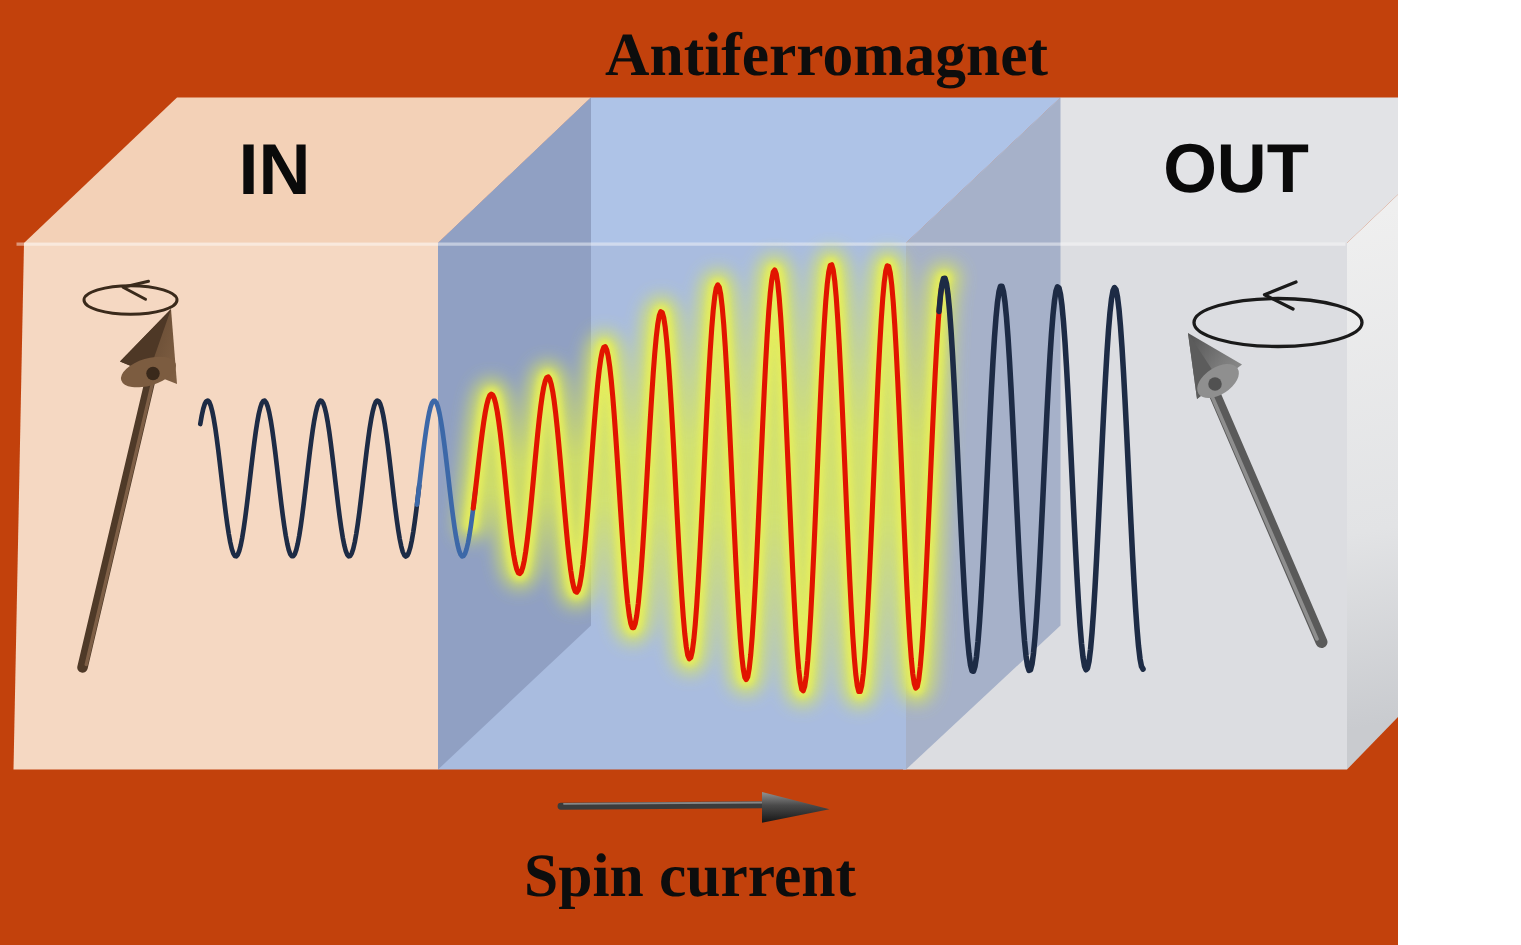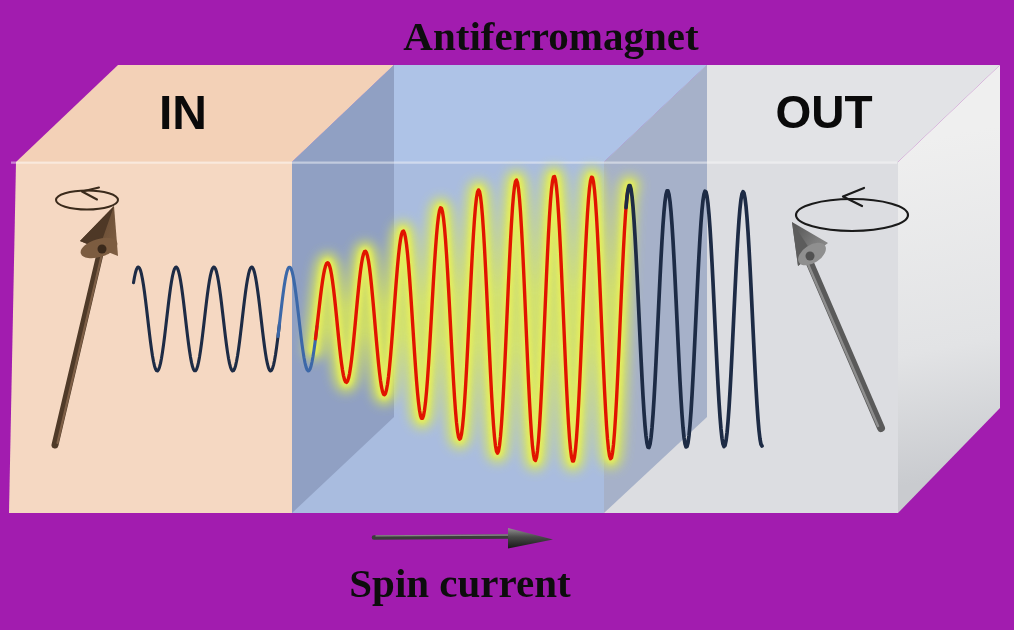--- a/index.html
+++ b/index.html
@@ -1,16 +1,16 @@
 <!DOCTYPE html>
 <html><head>
 <meta charset="utf-8">
 <style>
   html,body{margin:0;padding:0;background:#ffffff;}
-  .stage{position:relative;width:1014px;height:630px;background:#a21caf;overflow:hidden;
+  .stage{position:relative;width:932px;height:630px;background:#c2410c;overflow:hidden;
          font-family:"Liberation Serif", serif;}
   svg{display:block;}
   text{user-select:none;}
   .title-text{font-family:"Liberation Serif", serif;font-weight:bold;font-size:41px;fill:#0d0d0d;}
   .side-label{font-family:"Liberation Sans", sans-serif;font-weight:bold;fill:#0a0a0a;}
   .caption-text{font-family:"Liberation Serif", serif;font-weight:bold;font-size:41px;fill:#0d0d0d;}
 </style>
 </head>
 <body>
 

